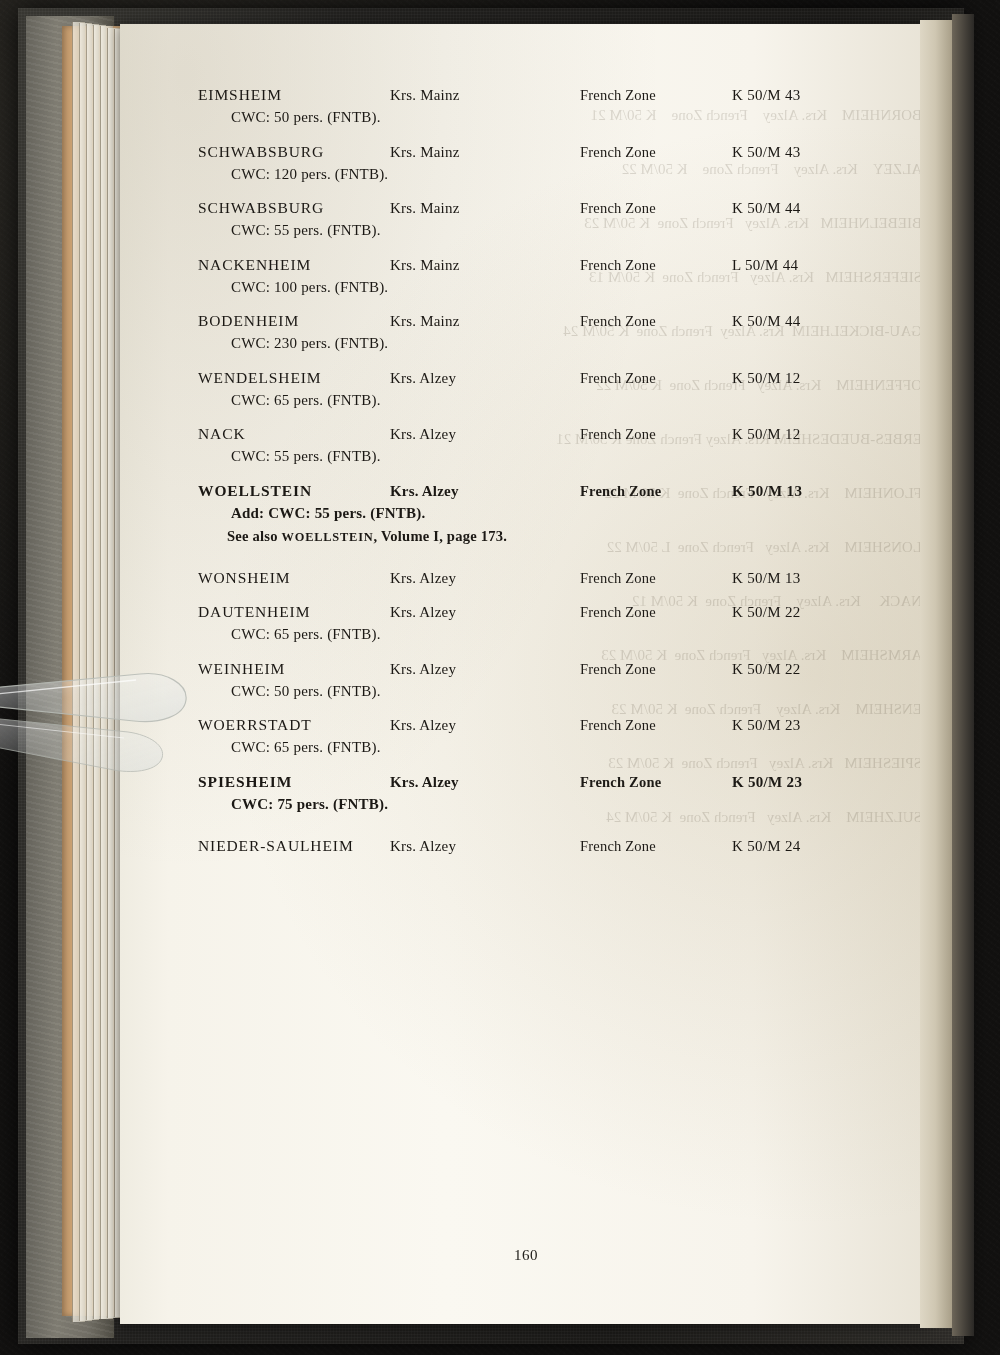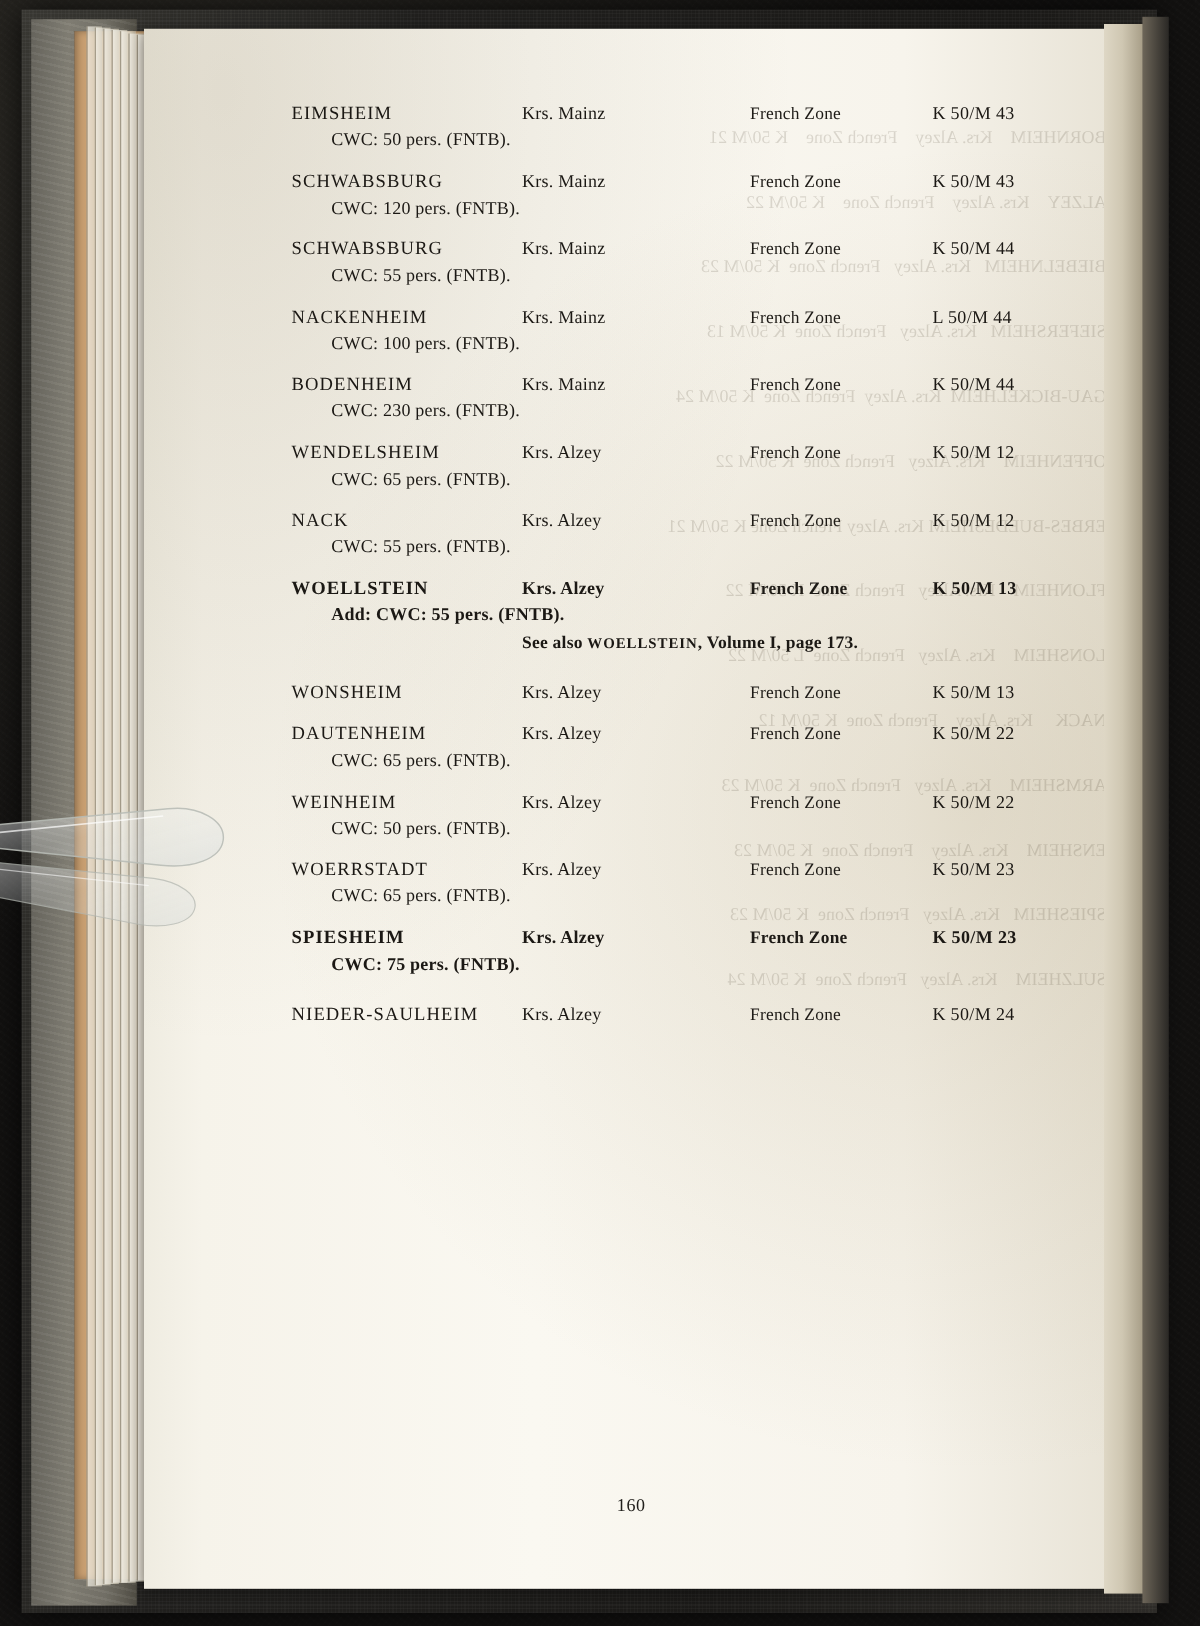--- a/index.html
+++ b/index.html
@@ -164,21 +164,20 @@
   
   .content {
     position: absolute;
     left: 78px;
     top: 62px;
     width: 680px;
   }
   .entry {
     position: relative;
     margin-bottom: 16.5px;
-    margin-left: 45px;
   }
   .entry-row {
     display: flex;
     align-items: baseline;
     white-space: nowrap;
   }
   .place {
     font-size: 15.5px;
     letter-spacing: .9px;
     color: #1b1814;
@@ -211,21 +210,20 @@
     margin-left: 33px;
     margin-top: 5px;
     letter-spacing: .2px;
   }
   .note {
     font-size: 14.6px;
     color: #1b1814;
     margin-left: 29px;
     margin-top: 6px;
     letter-spacing: .2px;
-    text-align: center;
   }
   .smallcaps {
     font-size: 12.4px;
     letter-spacing: .8px;
   }
   .folio {
     position: absolute;
     left: 0;
     top: 1223px;
     width: 812px;

